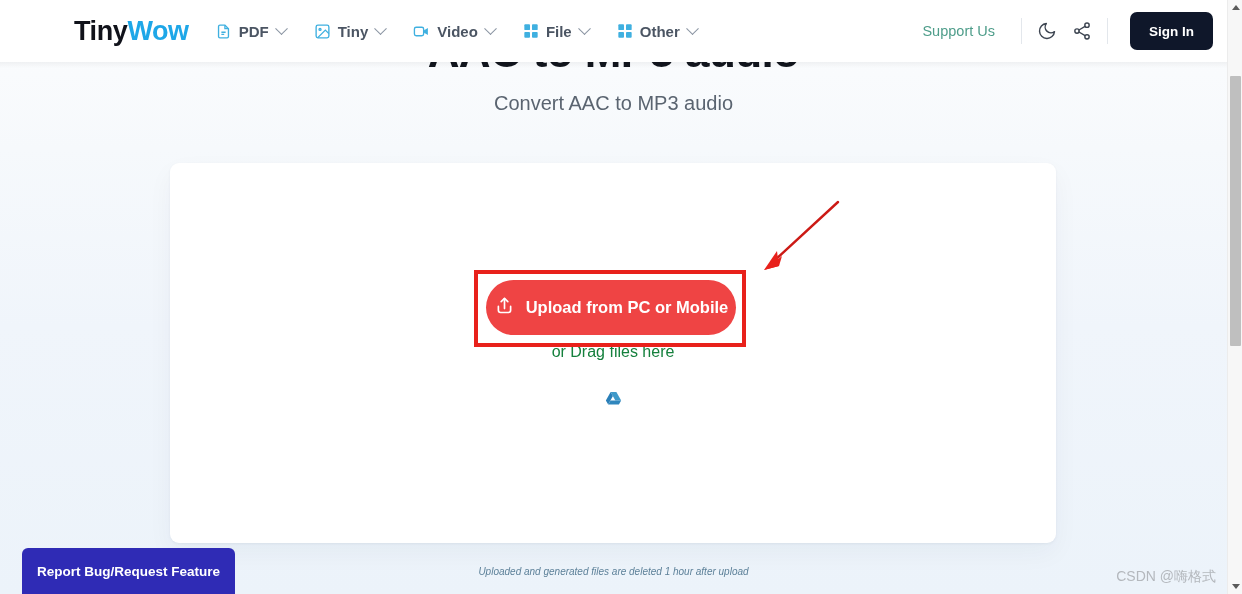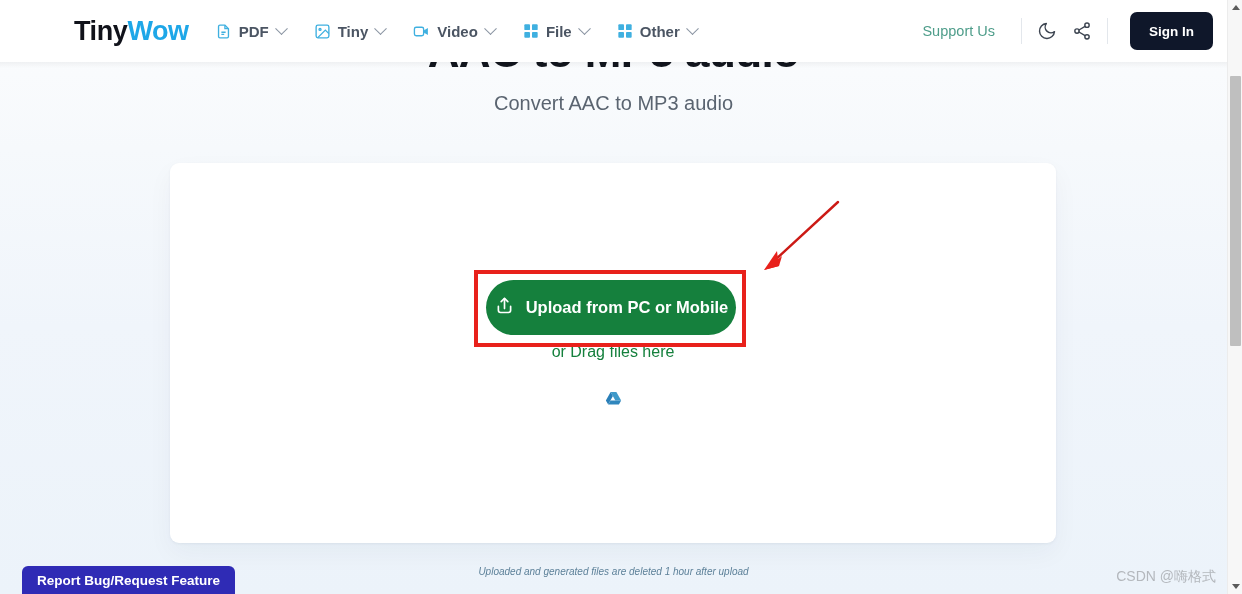--- a/index.html
+++ b/index.html
@@ -188,21 +188,21 @@
     width: 272px; height: 77px;
     border: 4px solid #e8211b;
     background: transparent;
     z-index: 6;
   }
 
   .upload-btn {
     position: absolute;
     left: 316px; top: 117px;
     width: 250px; height: 55px;
-    background: #15803d;
+    background: #ef4444;
     border: none;
     border-radius: 28px;
     color: #ffffff;
     font-family: "Liberation Sans", sans-serif;
     font-size: 16.5px;
     font-weight: 700;
     display: flex;
     align-items: center;
     justify-content: center;
     gap: 11px;
@@ -232,21 +232,21 @@
     position: absolute;
     left: 752px; top: 196px;
     z-index: 20;
     pointer-events: none;
   }
 
   
   .report-btn {
     position: absolute;
     left: 22px; bottom: 0;
-    height: 28px;
+    height: 46px;
     padding: 0 15px;
     background: #2f2bb5;
     color: #ffffff;
     border: none;
     border-top-left-radius: 6px;
     border-top-right-radius: 6px;
     font-family: "Liberation Sans", sans-serif;
     font-size: 13.5px;
     font-weight: 700;
     cursor: pointer;

